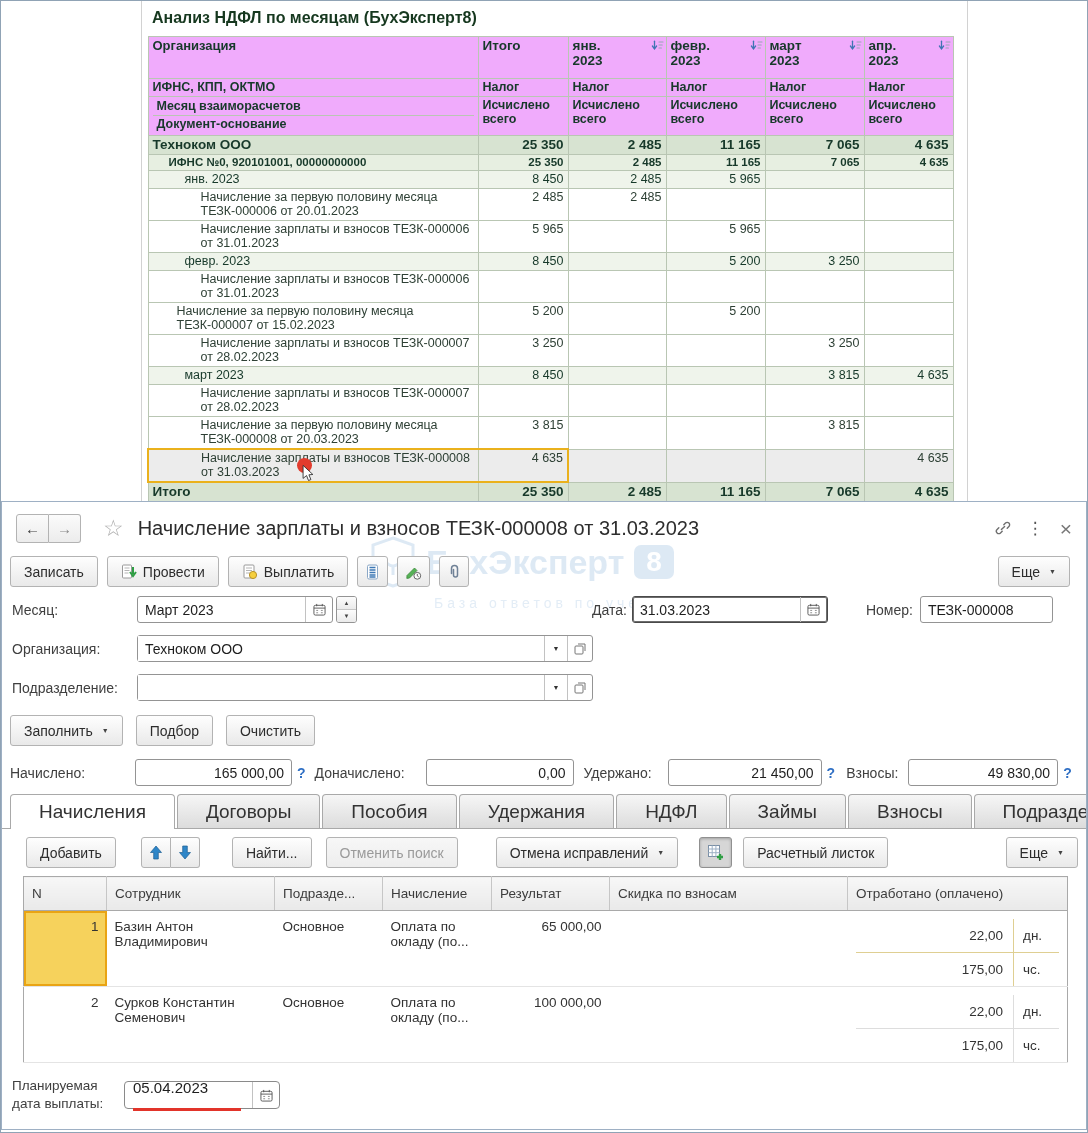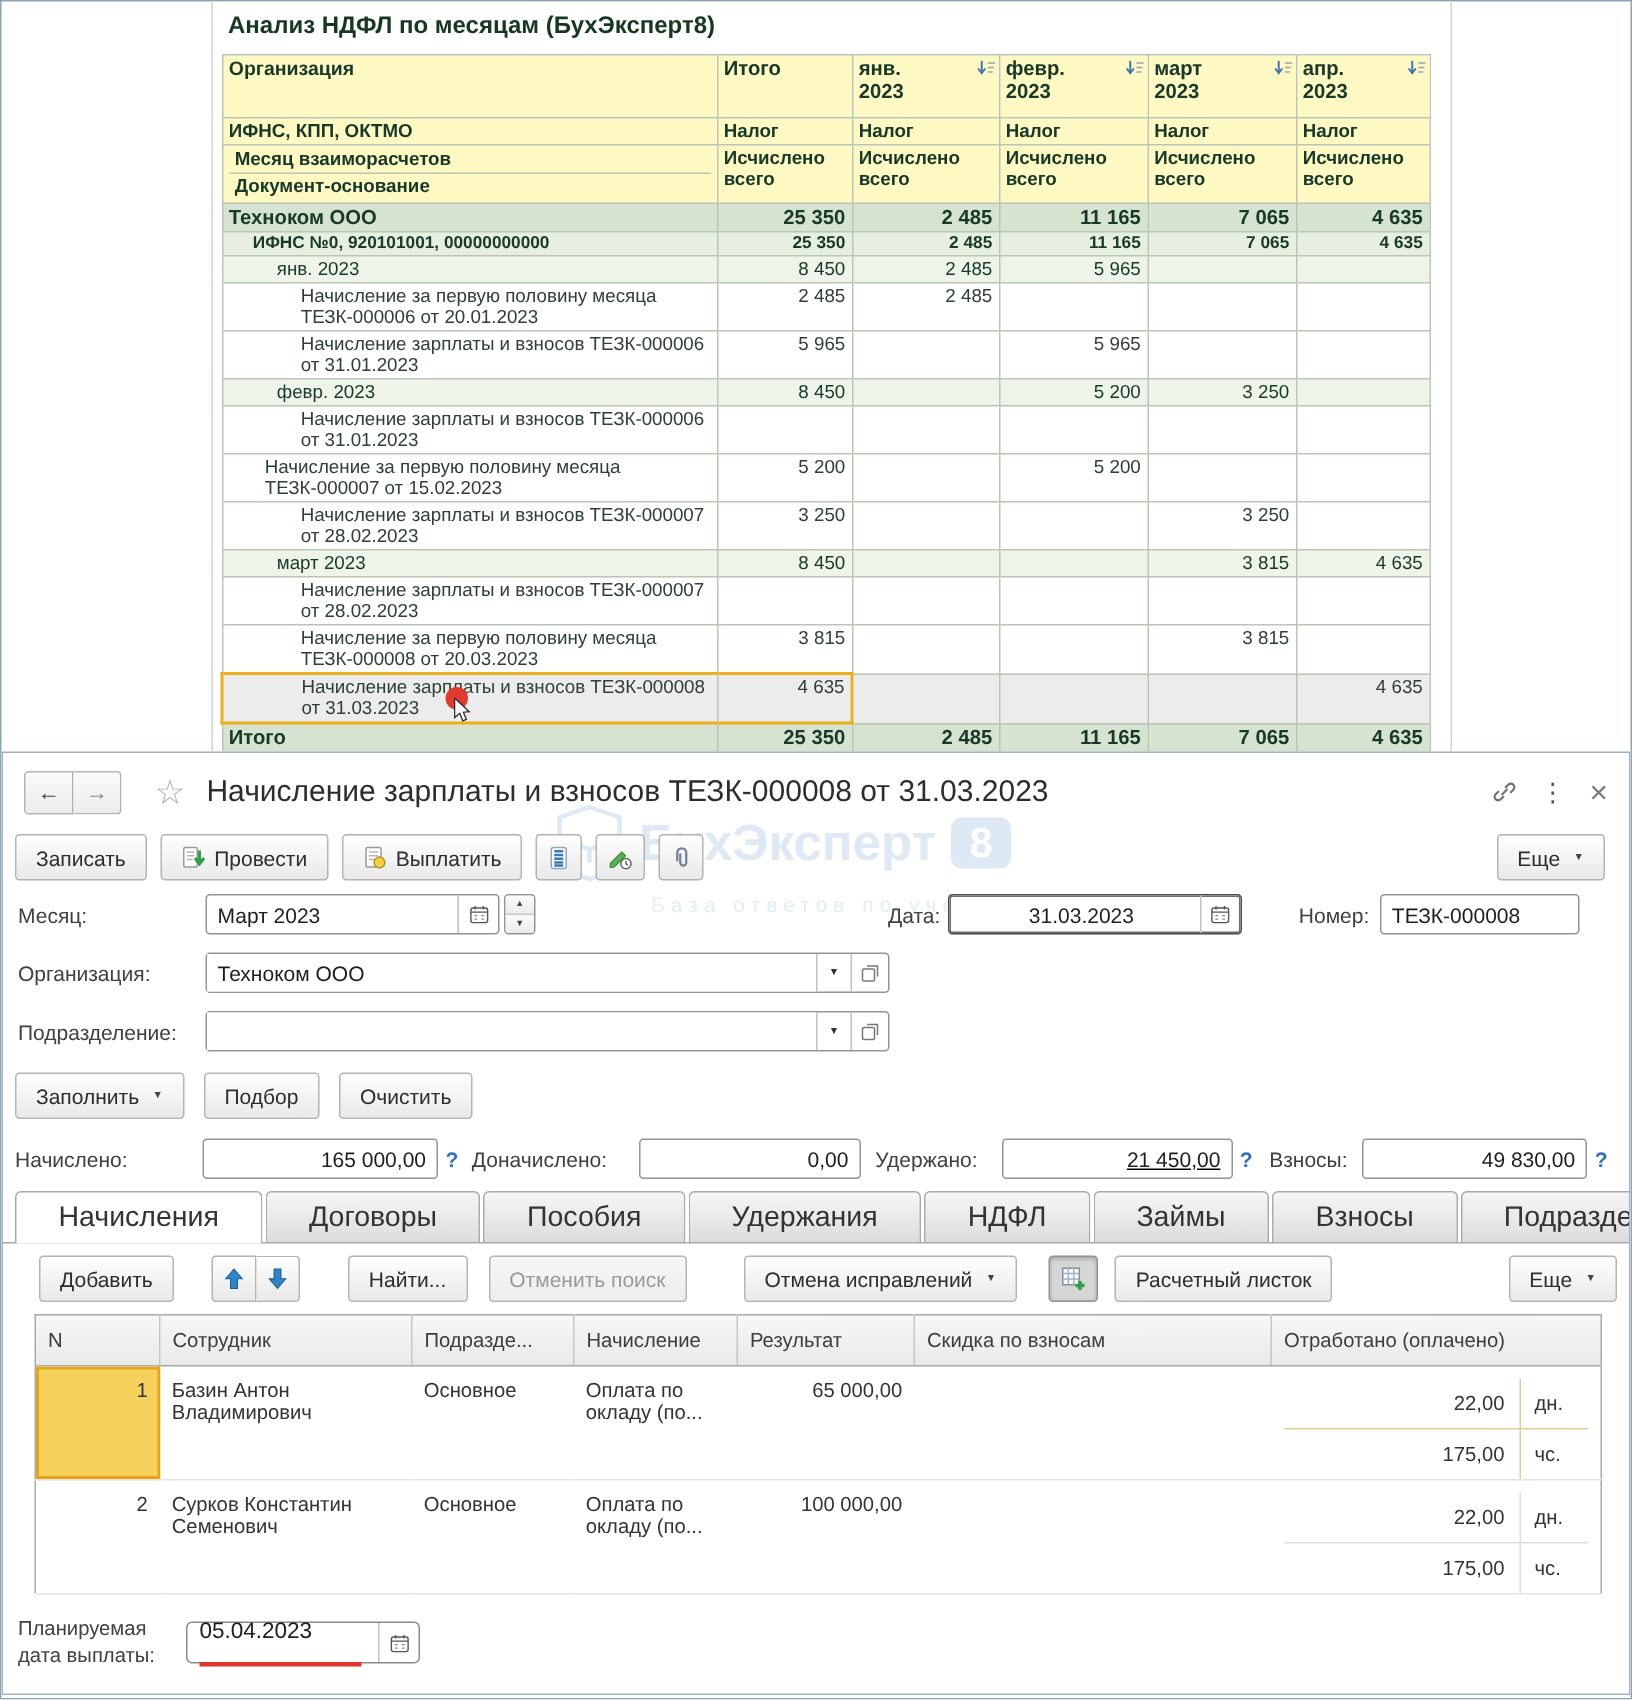--- a/index.html
+++ b/index.html
@@ -4,21 +4,21 @@
 <style>
   html,body{margin:0;padding:0;background:#fff;font-family:"Liberation Sans",sans-serif;}
   .page{position:relative;width:1086px;height:1131px;border:1px solid #90a3b5;background:#fff;overflow:hidden;}
 
   
   .report-panel{position:absolute;left:140px;top:0;width:827px;height:500px;background:#fff;
     border-left:1px solid #d2d2d2;border-right:1px solid #d2d2d2;box-sizing:border-box;padding:6px 4px 0 5px;}
   .report-title{font-size:16px;font-weight:bold;color:#16381f;padding:2px 0 9px 5px;}
   table.report{border-collapse:collapse;table-layout:fixed;width:806px;color:#17392a;}
   table.report th,table.report td{border:1px solid #b9c6b3;padding:1px 4px 2px;box-sizing:border-box;vertical-align:top;}
-  table.report th{background:#fef9c3;text-align:left;font-weight:bold;color:#17392a;}
+  table.report th{background:#f0abfc;text-align:left;font-weight:bold;color:#17392a;}
   .h-name{font-size:13px;height:42px;}
   th.h-month{position:relative;font-size:13.5px;}
   th.h-val{font-size:13.5px;}
   .sort-icon{position:absolute;top:3px;right:2px;}
   th.h-sub{font-size:12.5px;height:18px;}
   th.h-split{padding:0;}
   .h-split div{padding:1px 4px 2px;font-size:12.5px;}
   .h-split .b{border-top:1px solid #b9c6b3;}
   th.h-calc{font-size:12.5px;}
   td.val{text-align:right;padding-right:5px;white-space:nowrap;}
@@ -425,21 +425,21 @@
                 <path d="M4 1 v2.5 M10 1 v2.5" stroke="#555"></path>
                 <path d="M3.5 8 h2 M8.5 8 h2 M3.5 10.5 h2 M8.5 10.5 h2" stroke="#888"></path>
               </svg>
           </span>
         </span>
         <span class="spin">
           <div>▲</div>
           <div>▼</div>
         </span>
         <span class="f-label" style="margin-left:235px;">Дата:</span>
-        <span class="field focused" style="width:196px;margin-left:5px;padding-left:46px;">
+        <span class="field focused" style="width:196px;margin-left:5px;">
           <input readonly="" value="31.03.2023" style="">
           <span class="cal-btn">
             <svg width="13" height="13" viewBox="0 0 14 14">
                 <rect x="1" y="2.5" width="12" height="10.5" rx="1.5" fill="none" stroke="#555"></rect>
                 <path d="M1 5.5 h12" stroke="#555"></path>
                 <path d="M4 1 v2.5 M10 1 v2.5" stroke="#555"></path>
                 <path d="M3.5 8 h2 M8.5 8 h2 M3.5 10.5 h2 M8.5 10.5 h2" stroke="#888"></path>
               </svg>
           </span>
         </span>
@@ -494,21 +494,21 @@
         <span class="f-label" style="width:125px;margin-left:-2px;">Начислено:</span>
         <span class="field" style="width:157px;">
           <input class="num-input" readonly="" value="165 000,00" style="">
         </span>
         <span class="help-q">?</span>
         <span class="f-label" style="margin-left:9px;width:111px;">Доначислено:</span>
         <span class="field" style="width:148px;">
           <input class="num-input" readonly="" value="0,00" style="">
         </span>
         <span class="f-label" style="margin-left:10px;width:84px;">Удержано:</span>
-        <span class="field" style="width:154px;text-decoration:underline;">
+        <span class="field" style="width:154px;">
           <input class="num-input" readonly="" value="21 450,00" style="">
         </span>
         <span class="help-q">?</span>
         <span class="f-label" style="margin-left:11px;width:62px;">Взносы:</span>
         <span class="field" style="width:150px;">
           <input class="num-input" readonly="" value="49 830,00" style="">
         </span>
         <span class="help-q">?</span>
       </div>
     </div>

